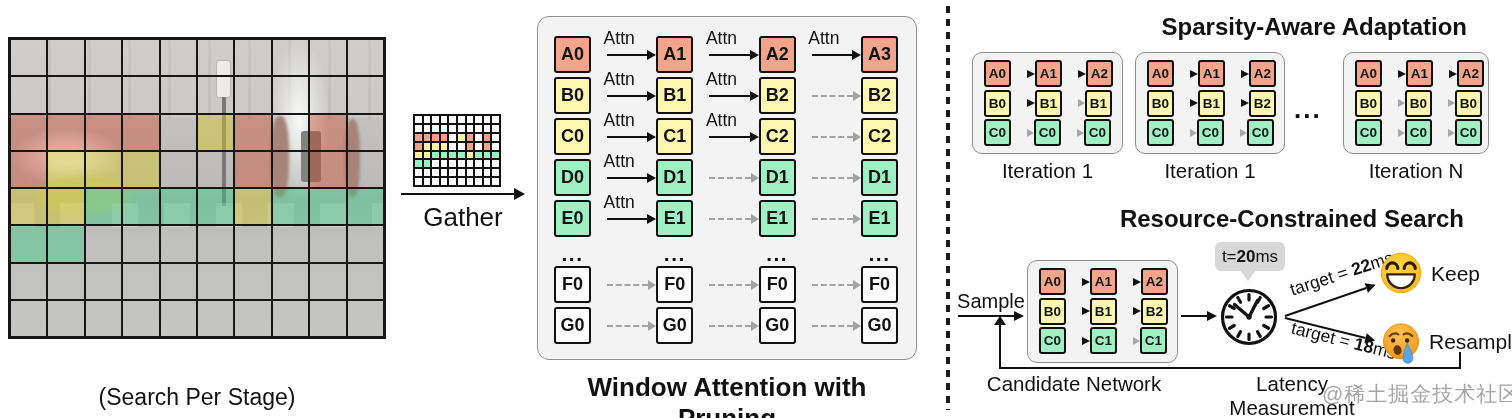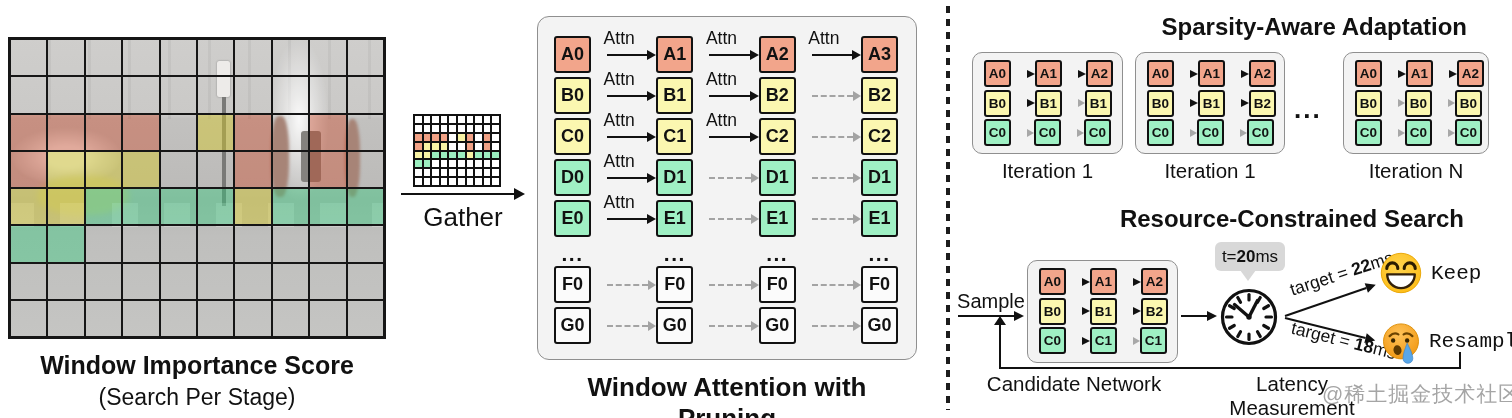--- a/index.html
+++ b/index.html
@@ -82,21 +82,21 @@
   .ncap{text-align:center;font-size:20.5px;}
   .bubble{left:1215px;top:242px;width:70px;height:29px;background:#d8d8d8;border-radius:6px;
           display:flex;align-items:center;justify-content:center;font-size:17px;}
   .bubble b{font-weight:700;}
   .btail{left:1240px;top:270px;width:0;height:0;border-left:8px solid transparent;border-right:8px solid transparent;border-top:11px solid #d8d8d8;}
   .fan{transform-origin:0 50%;height:12px;display:flex;align-items:center;}
   .fan .ln{flex:1;border-top:2.6px solid #111;}
   .fan .hd{width:0;height:0;border-left:10px solid #111;border-top:5.5px solid transparent;border-bottom:5.5px solid transparent;}
   .tlabel{width:104px;text-align:center;font-size:17.5px;white-space:nowrap;}
   .tlabel b{font-weight:700;}
-  .rlabel{font-size:21px;font-family:Liberation Mono, monospace;}
+  .rlabel{font-size:21px;}
   .fb-up{width:0;height:0;border-left:6px solid transparent;border-right:6px solid transparent;border-bottom:9px solid #111;}
   .watermark{left:1322px;top:380px;width:190px;font-size:21px;color:#a5a5a5;letter-spacing:1px;white-space:nowrap;}
 </style>
 </head>
 <body>
 
 <div class="canvas">
 
   <div class="abs photo">
     <div class="pd" style="left:0;top:0;width:100%;height:27%;background:repeating-linear-gradient(90deg,rgba(0,0,0,0.05) 0 3px,transparent 3px 40px);"></div>
@@ -185,21 +185,20 @@
         <div class="cell tn"></div>
         <div class="cell tn"></div>
         <div class="cell tn"></div>
         <div class="cell tn"></div>
         <div class="cell tn"></div>
         <div class="cell tn"></div>
         <div class="cell tn"></div>
         <div class="cell tn"></div>
       </div>
   </div>
-  <div class="abs cap cap1">Window Importance Score</div>
   <div class="abs cap cap2">(Search Per Stage)</div>
 
   <div class="abs mini" id="miniGrid">
       <div class="mcell mn"></div>
       <div class="mcell mn"></div>
       <div class="mcell mn"></div>
       <div class="mcell mn"></div>
       <div class="mcell mn"></div>
       <div class="mcell mn"></div>
       <div class="mcell mn"></div>

